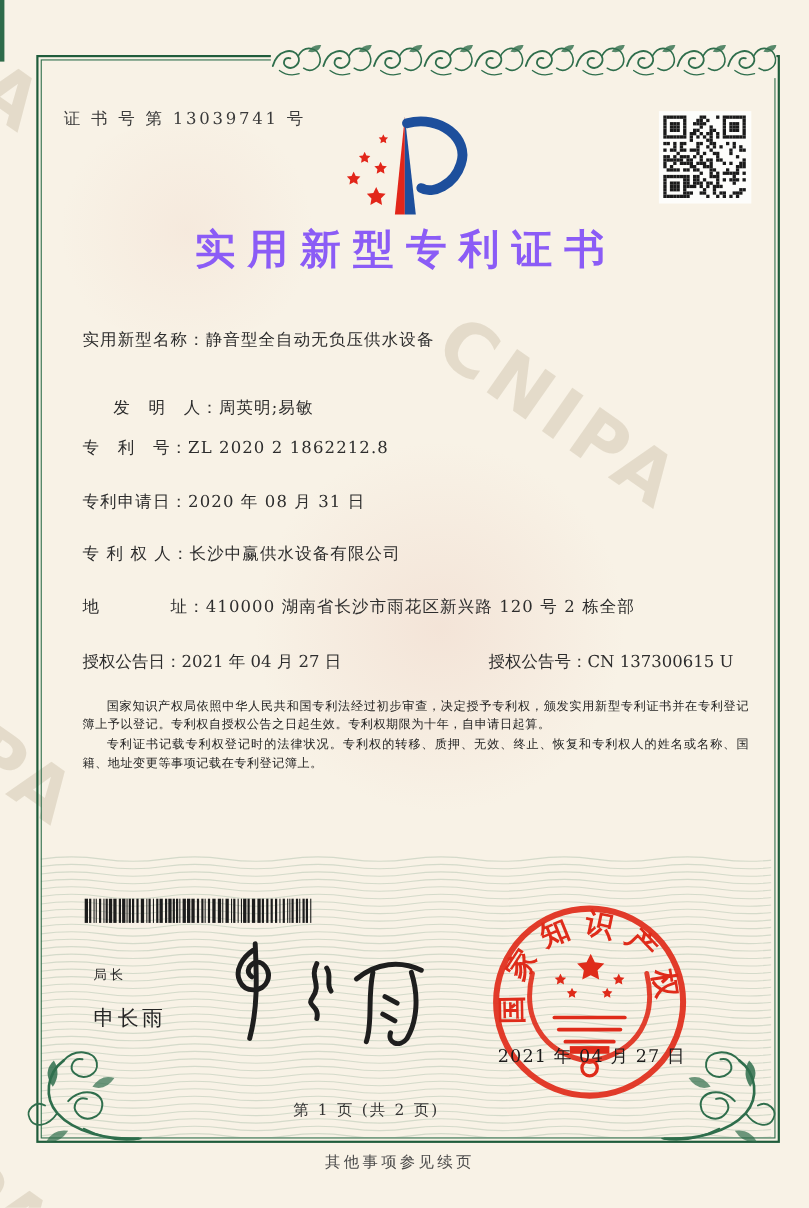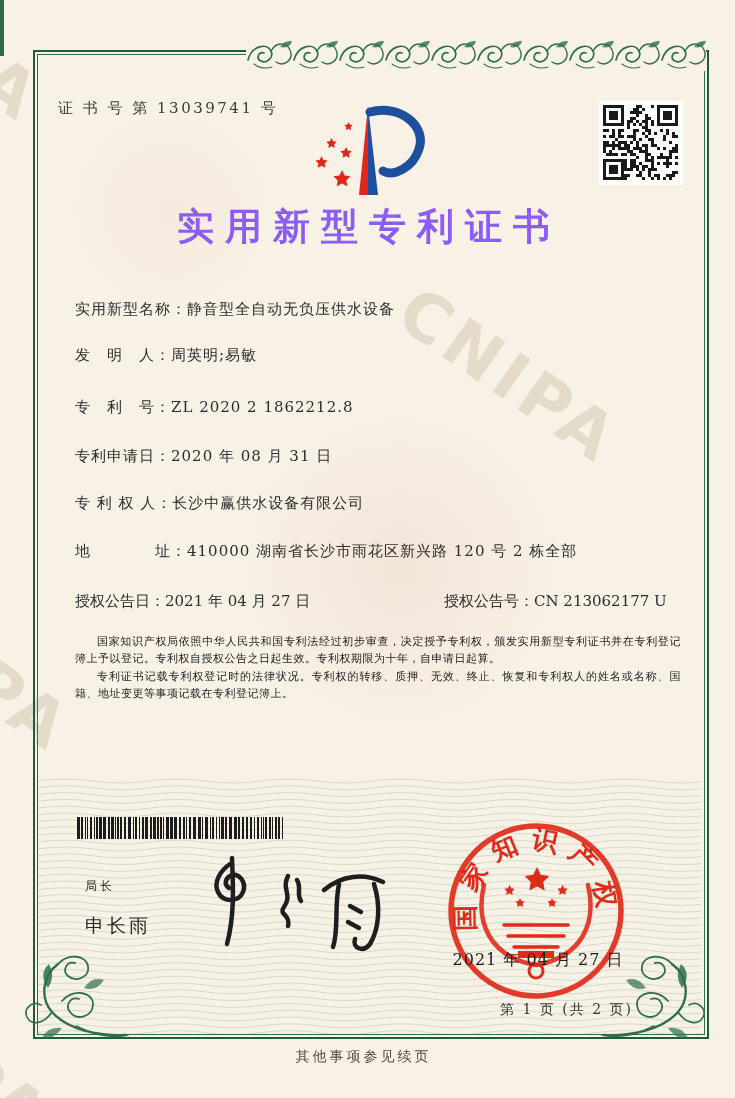--- a/index.html
+++ b/index.html
@@ -42,21 +42,21 @@
   .bodytext{left:75px;top:633px;width:606px;font-size:11px;line-height:1.58;color:#222;
             text-align:justify;}
   .bodytext p{margin:0;text-indent:2em;letter-spacing:.5px;}
   .barcode{left:76px;top:816px;}
   .sigrole{left:85px;top:878px;font-size:12px;letter-spacing:3px;color:#262626;}
   .signame{left:85px;top:913px;font-size:19px;letter-spacing:3px;color:#262626;}
   .sig-svg{left:192px;top:850px;}
   .seal{left:444px;top:819px;z-index:6;}
   .sealdate{left:448px;top:950px;width:180px;text-align:center;font-size:16px;
             letter-spacing:1px;color:#1c1c1c;z-index:7;}
-  .pageinfo{left:33px;top:1001px;width:600px;text-align:right;font-size:14px;
+  .pageinfo{left:33px;top:1001px;width:600px;text-align:center;font-size:14px;
             letter-spacing:2px;color:#333;}
   .contnote{left:0;top:1048px;width:727px;text-align:center;font-size:14px;
             letter-spacing:3px;color:#4a4a4a;}
 </style>
 </head>
 <body>
 
 <div class="blob blob1"></div>
 <div class="blob blob2"></div>
 
@@ -510,42 +510,42 @@
     <rect x="56" y="74" width="3" height="3"></rect>
     <rect x="62" y="74" width="3" height="3"></rect>
     <rect x="68" y="74" width="3" height="3"></rect>
   </svg>
 
 <div class="abs content title">实用新型专利证书</div>
 
 <div class="abs content frow" style="top:300px;">
   <span class="flabel">实用新型名称：</span><span class="fvalue">静音型全自动无负压供水设备</span>
 </div>
-<div class="abs content frow" style="top:346px;">
+<div class="abs content frow" style="top:361px;margin-left:28px;">
   <span class="flabel">发　明　人：</span><span class="fvalue">周英明;易敏</span>
 </div>
 <div class="abs content frow" style="top:398px;">
   <span class="flabel">专　利　号：</span><span class="fvalue">ZL 2020 2 1862212.8</span>
 </div>
 <div class="abs content frow" style="top:447px;">
   <span class="flabel">专利申请日：</span><span class="fvalue">2020 年 08 月 31 日</span>
 </div>
 <div class="abs content frow" style="top:494px;">
   <span class="flabel">专 利 权 人：</span><span class="fvalue">长沙中赢供水设备有限公司</span>
 </div>
 <div class="abs content frow" style="top:542px;">
   <span class="flabel">地　　　　址：</span><span class="fvalue">410000 湖南省长沙市雨花区新兴路 120 号 2 栋全部</span>
 </div>
 
 <div class="abs content grantrow">
   <span class="gpair1">
     <span>授权公告日：</span><span>2021 年 04 月 27 日</span>
   </span>
   <span class="gpair2">
-    <span>授权公告号：</span><span>CN 213062177 U</span>
+    <span>授权公告号：</span><span>CN 137300615 U</span>
   </span>
 </div>
 
 <div class="abs content bodytext">
   <p>国家知识产权局依照中华人民共和国专利法经过初步审查，决定授予专利权，颁发实用新型专利证书并在专利登记簿上予以登记。专利权自授权公告之日起生效。专利权期限为十年，自申请日起算。</p>
   <p>专利证书记载专利权登记时的法律状况。专利权的转移、质押、无效、终止、恢复和专利权人的姓名或名称、国籍、地址变更等事项记载在专利登记簿上。</p>
 </div>
 
 <svg id="barcode" class="abs content barcode" width="212" height="24" fill="#1c1c1c">
     <rect x="1" y="1" width="3" height="22"></rect>

